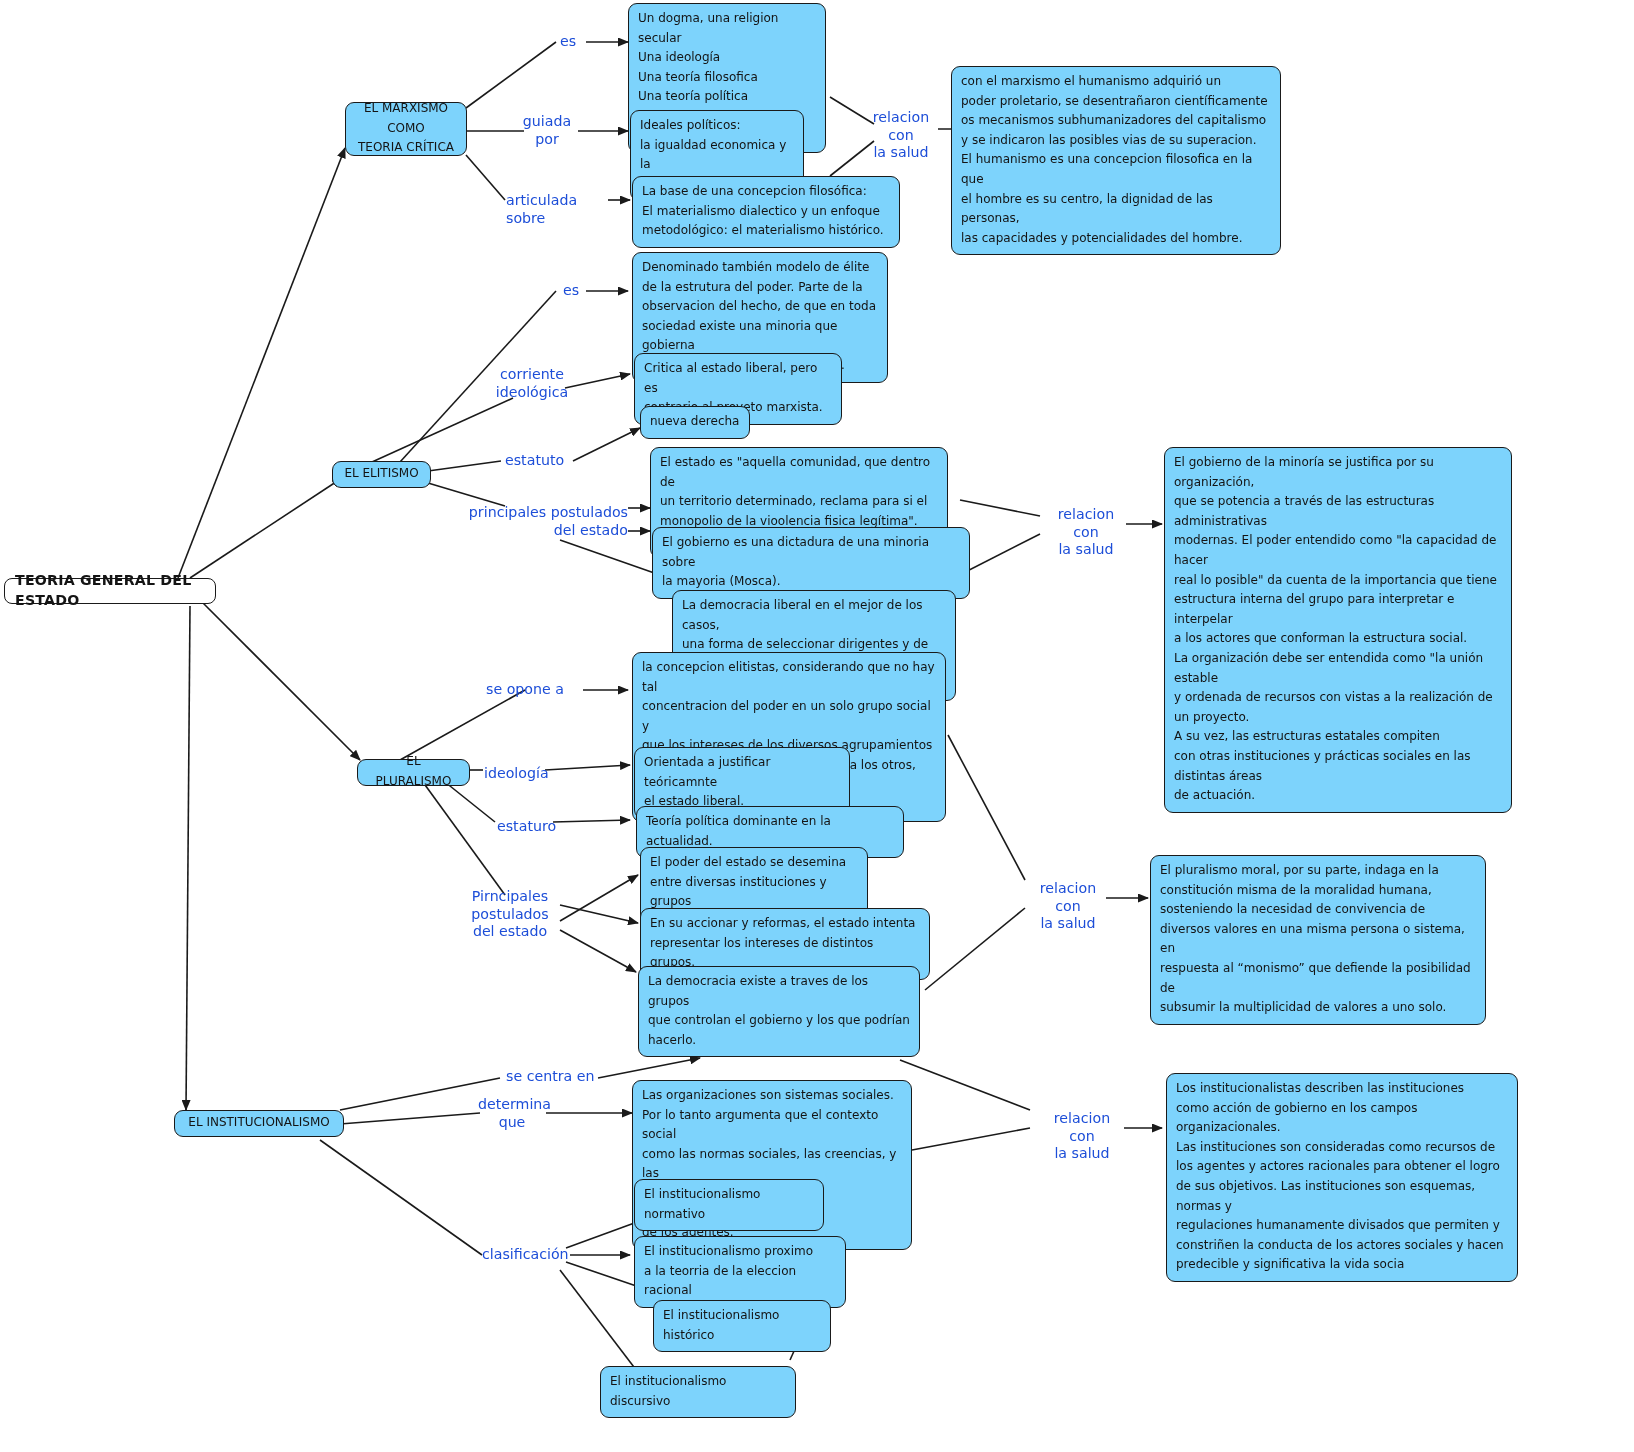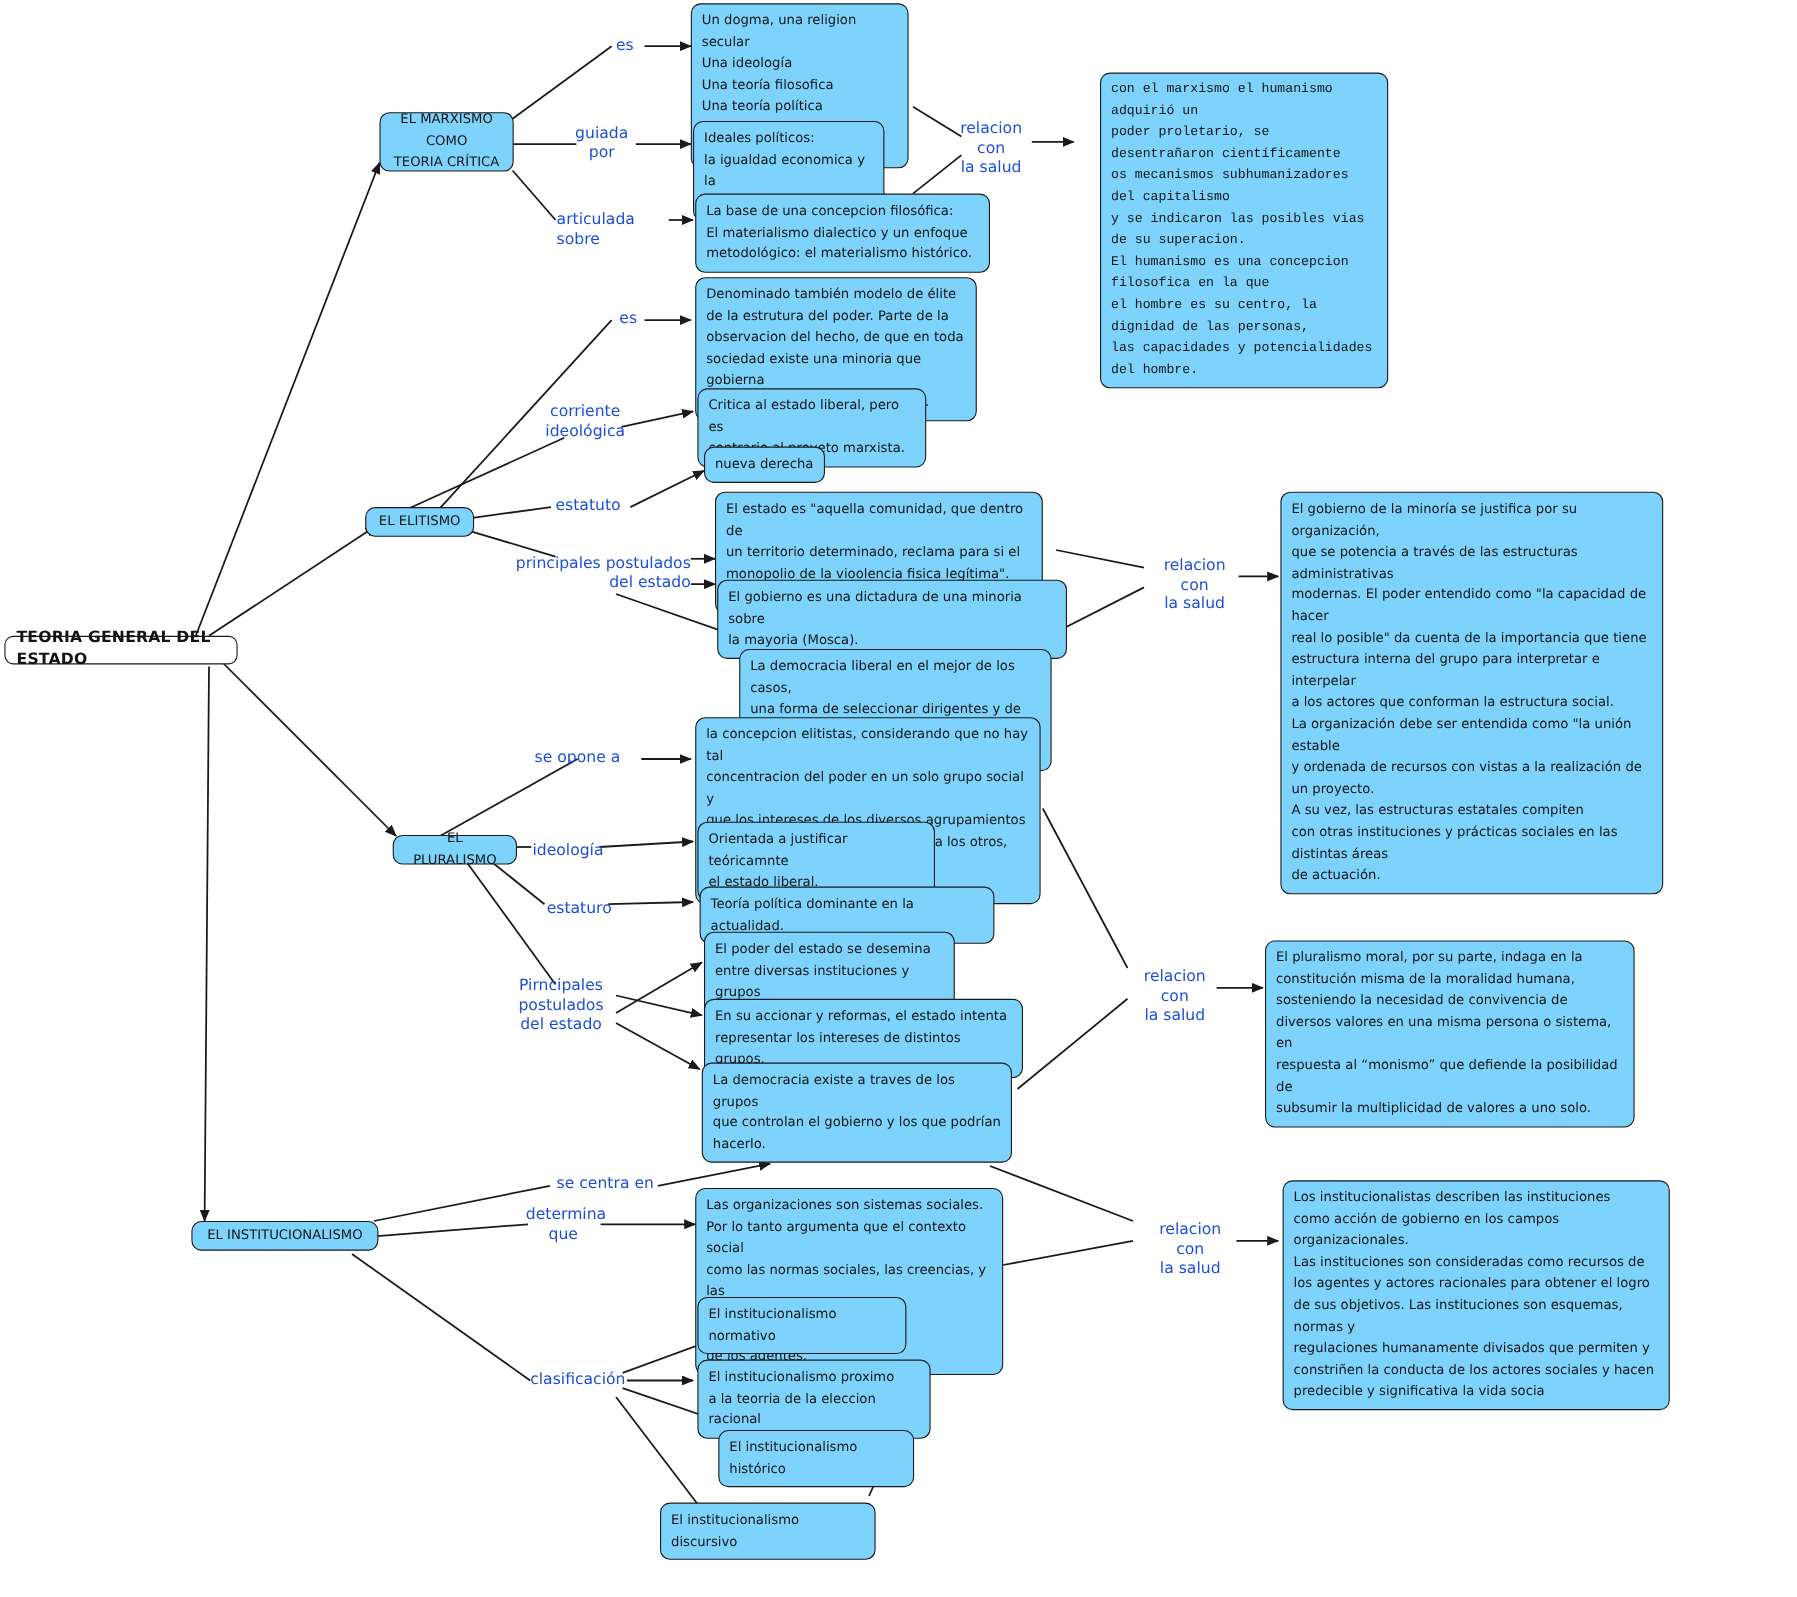--- a/index.html
+++ b/index.html
@@ -130,21 +130,21 @@
 Una teoría sociológica</div>
 
   <div class="node" style="left:630px;top:110px;width:174px;">Ideales políticos:
 la igualdad economica y la
 justicia social.</div>
 
   <div class="node" style="left:632px;top:176px;width:268px;">La base de una concepcion filosófica:
 El materialismo dialectico y un enfoque
 metodológico: el materialismo histórico.</div>
 
-  <div class="node" style="left:1000px;top:66px;width:262px;font-family:Liberation Mono, monospace;">con el marxismo el humanismo adquirió un
+  <div class="node" style="left:951px;top:66px;width:330px;">con el marxismo el humanismo adquirió un
 poder proletario, se desentrañaron científicamente
 os mecanismos subhumanizadores del capitalismo
 y se indicaron las posibles vias de su superacion.
 El humanismo es una concepcion filosofica en la que
 el hombre es su centro, la dignidad de las personas,
 las capacidades y potencialidades del hombre.</div>
 
   <div class="linklabel" style="left:560px;top:33px;width:26px;">es</div>
   <div class="linklabel c" style="left:516px;top:113px;width:62px;">guiada
 por</div>

